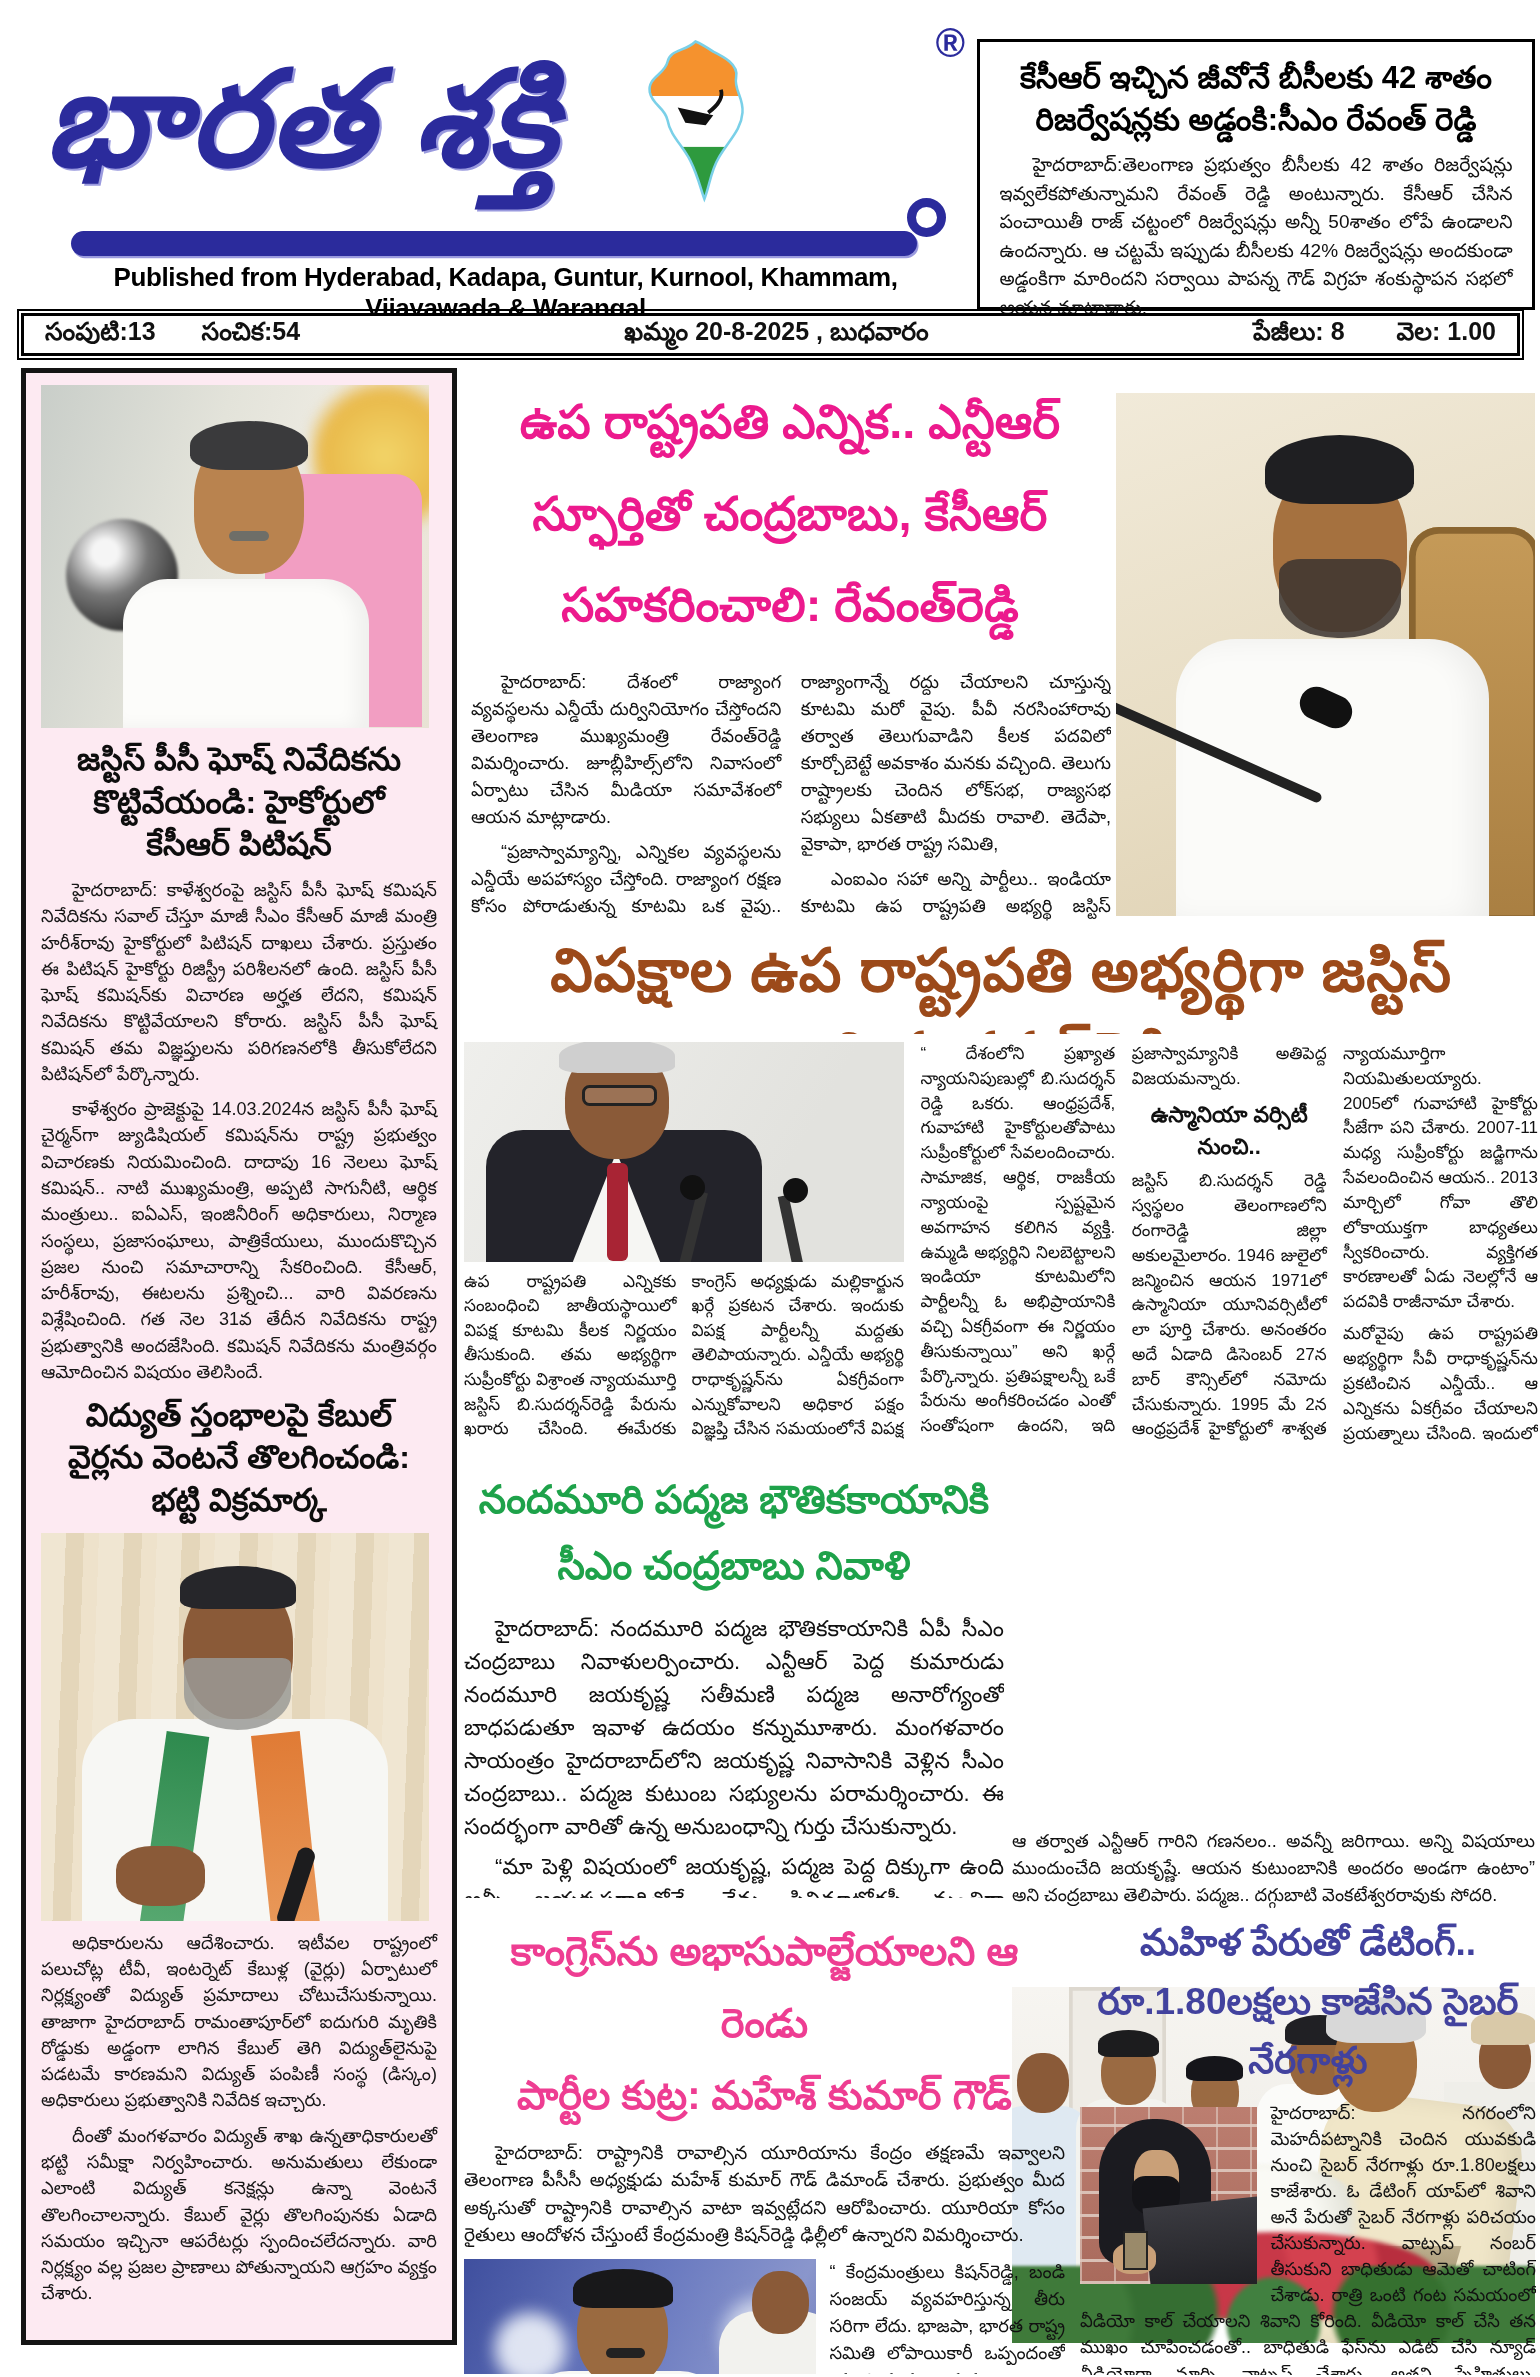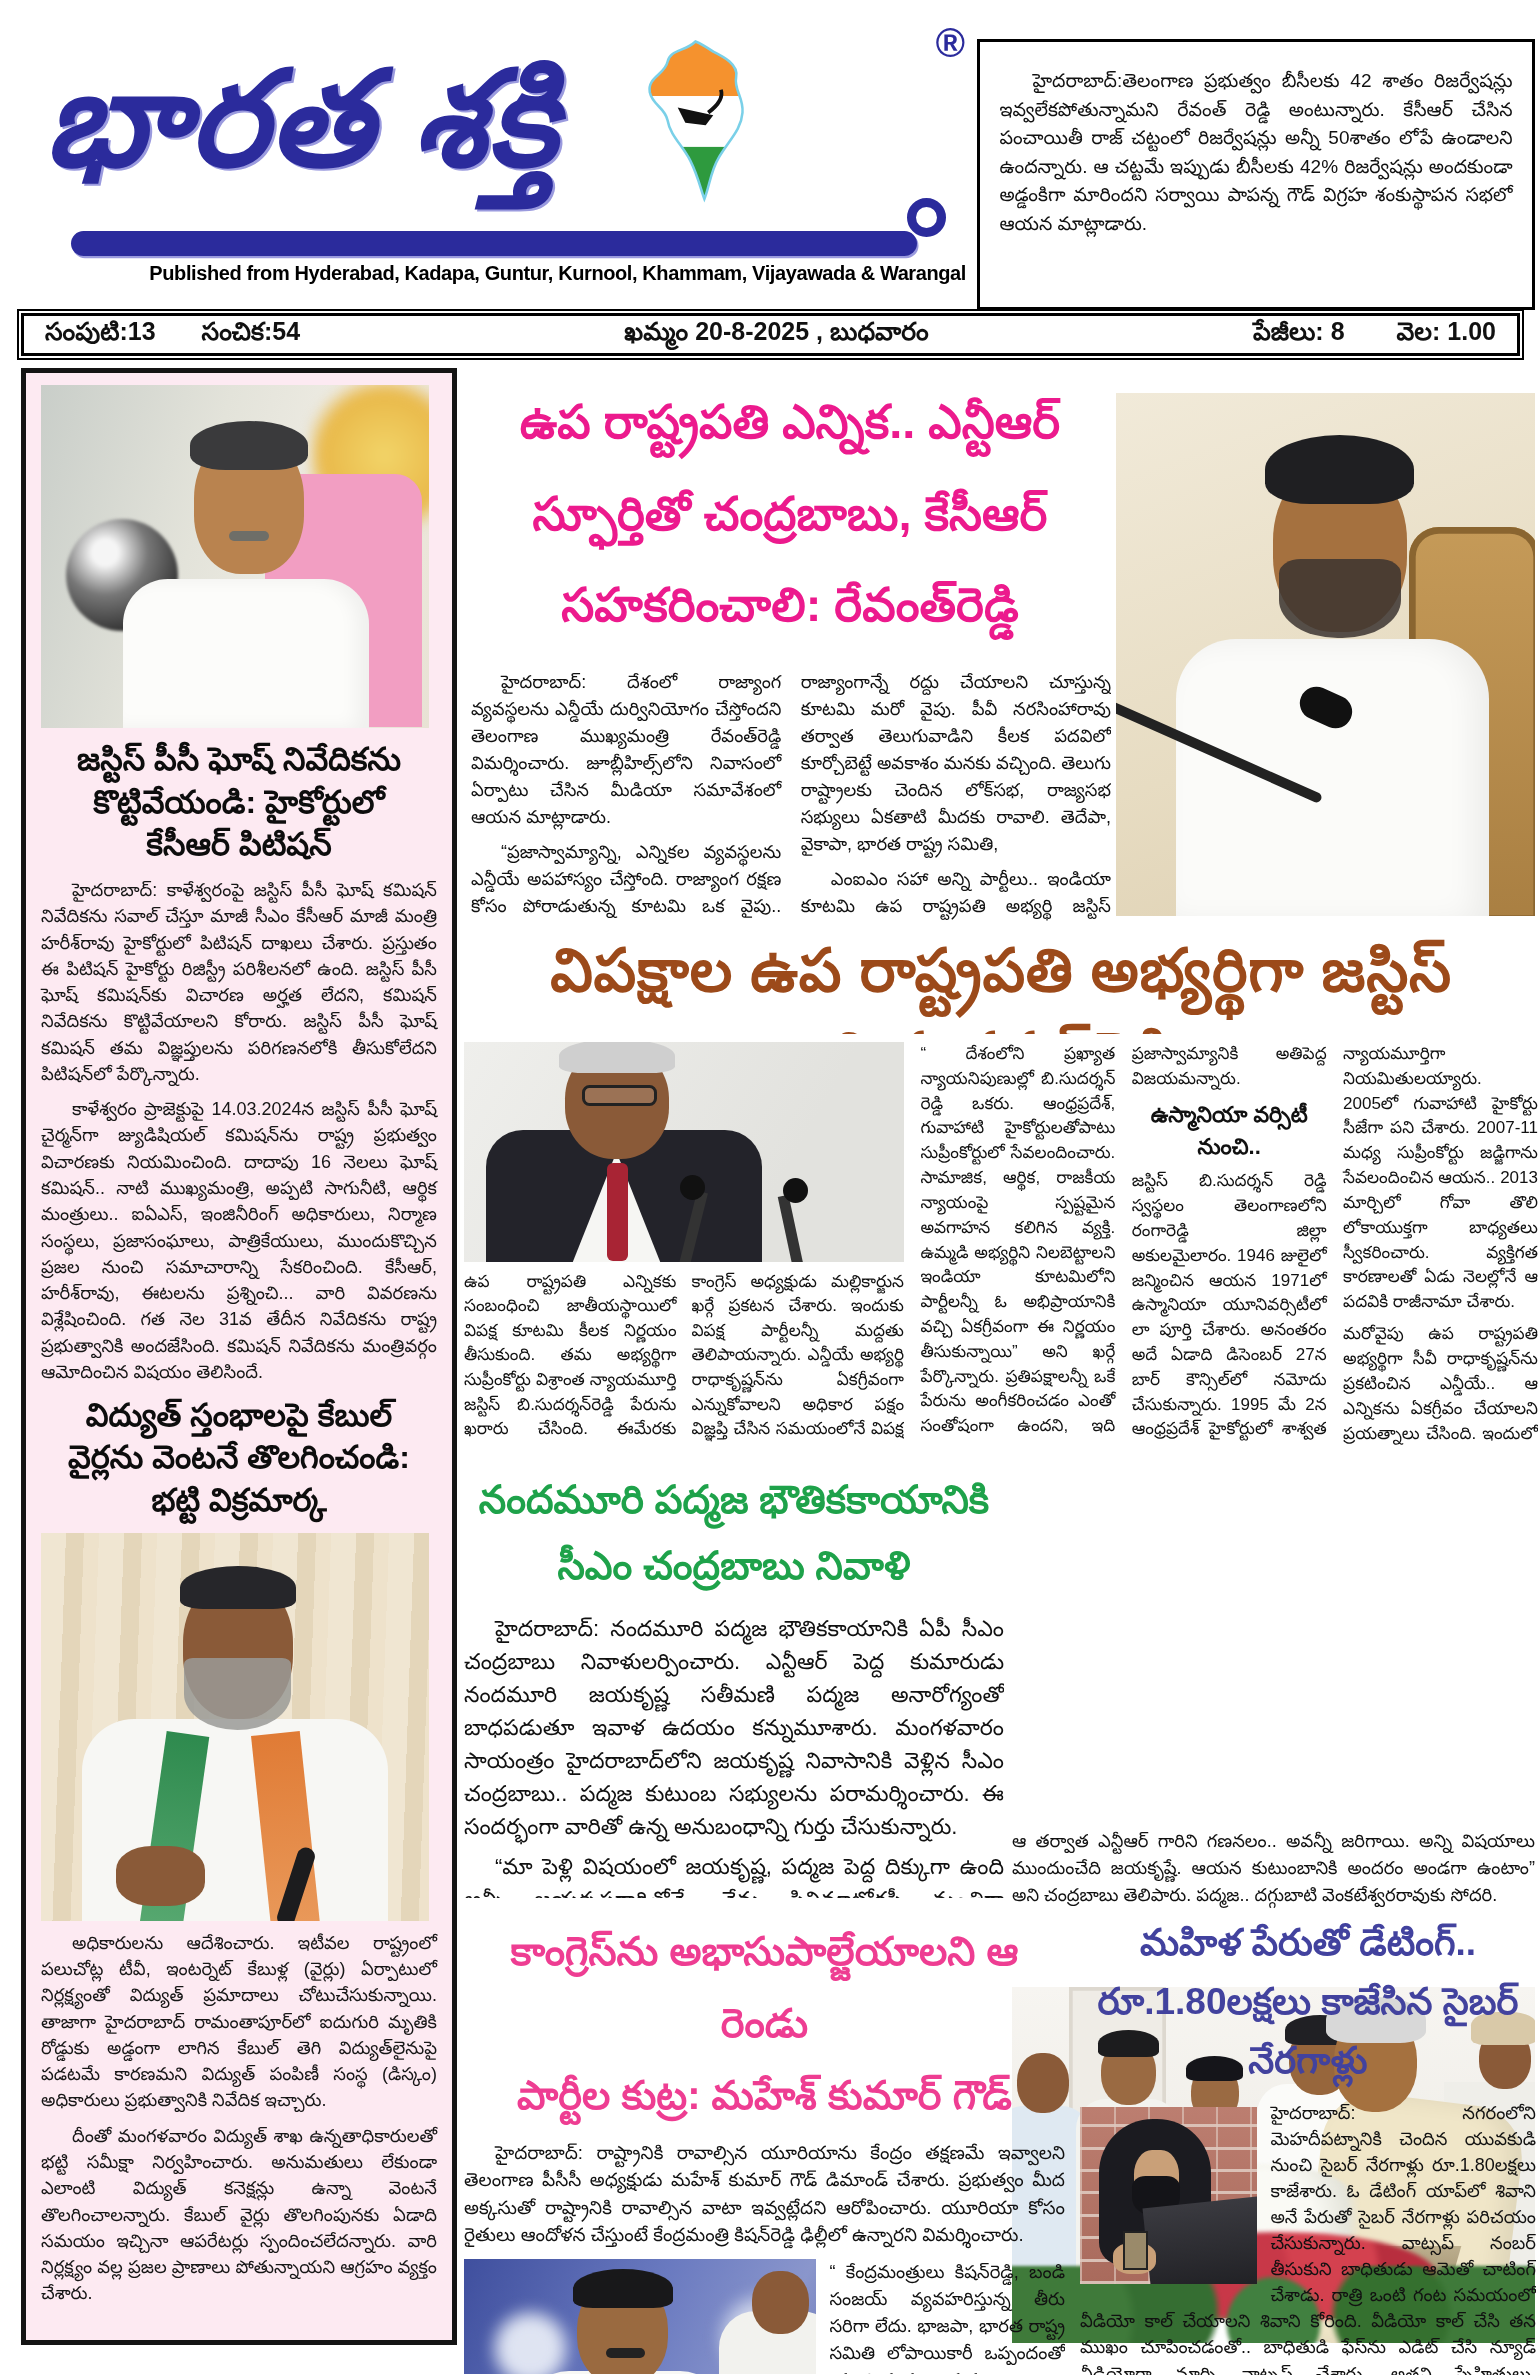--- a/index.html
+++ b/index.html
@@ -14,21 +14,21 @@
   
   .logo-wrap { left:45px; top:13.4px; width:921px; height:216px; overflow:hidden;font-style:italic; }
   .logo-text {
     font-size:133px; font-weight:bold; color:#2b2b9c; line-height:212px;
     letter-spacing:1.5px; text-shadow:2.2px 2.2px 0 #9a9ade; white-space:nowrap;
   }
   .logo-reg { position:absolute; right:1.5px; top:7.5px; font-size:40px; font-weight:bold; color:#2b2b9c; }
   .logo-map { position:absolute; left:587px; top:19.4px; width:127px; height:177px; }
   .logo-swoosh { left:71px; top:231px; width:846px; height:25px; background:#2b2b9c; border-radius:12.7px; box-shadow:1.5px 2.2px 0 #9a9ade; }
   .logo-curl { left:907px; top:198px; width:39px; height:39px; border:9.7px solid #2b2b9c; border-radius:50%; background:#fff; }
-  .published-line { left:45px; top:262px; width:921px; text-align:right; font-weight:bold; font-size:20px; letter-spacing:-0.4px; color:#000; }
+  .published-line { left:45px; top:262px; width:921px; text-align:center; font-weight:bold; font-size:26px; letter-spacing:-0.4px; color:#000; }
 
   
   .tr-box { left:977px; top:39px; width:558px; height:271px; border:3px solid #000; padding:15px 19.4px 0; background:#fff; }
   .tr-head { font-size:31px; font-weight:bold; line-height:1.35; text-align:center; white-space:pre-line; color:#000; }
   .tr-body { margin-top:10.4px; font-size:19px; line-height:1.5; text-align:justify; text-indent:33px; color:#111; }
 
   
   .date-bar {
     left:21px; top:313px; width:1499px; height:43px;
     border:3.7px solid #000; outline:2.2px solid #000; outline-offset:2.2px;
@@ -198,20 +198,22 @@
       <path d="M50 2 C42 10 30 8 28 18 C26 28 12 30 14 42 C16 52 26 54 28 64 C30 76 40 84 46 96 C52 108 54 118 57 126 C61 116 62 104 68 94 C76 80 86 72 87 58 C88 46 80 40 82 30 C84 20 72 14 64 10 C58 6 55 4 50 2 Z" fill="none" stroke="#7ad0e8" stroke-width="2"></path>
       <path d="M36 54 L64 60 L58 68 L42 66 Z" fill="#111"></path>
       <path d="M60 58 C68 52 72 46 70 40" stroke="#111" stroke-width="3" fill="none"></path>
     </svg>
   </div>
   <div class="abs logo-swoosh"></div>
   <div class="abs logo-curl"></div>
   <div class="abs published-line">Published from Hyderabad, Kadapa, Guntur, Kurnool, Khammam,   Vijayawada &amp; Warangal</div>
 
   <div class="abs tr-box">
+    <div class="tr-head">కేసీఆర్ ఇచ్చిన జీవోనే బీసీలకు 42 శాతం
+రిజర్వేషన్లకు అడ్డంకి:సీఎం రేవంత్ రెడ్డి</div>
     <div class="tr-body">హైదరాబాద్:తెలంగాణ ప్రభుత్వం బీసీలకు 42 శాతం రిజర్వేషన్లు ఇవ్వలేకపోతున్నామని రేవంత్ రెడ్డి అంటున్నారు. కేసీఆర్ చేసిన పంచాయితీ రాజ్ చట్టంలో రిజర్వేషన్లు అన్నీ 50శాతం లోపే ఉండాలని ఉందన్నారు. ఆ చట్టమే ఇప్పుడు బీసీలకు 42% రిజర్వేషన్లు అందకుండా అడ్డంకిగా మారిందని సర్వాయి పాపన్న గౌడ్ విగ్రహ శంకుస్థాపన సభలో ఆయన మాట్లాడారు.</div>
   </div>
 
   <div class="abs date-bar">
     <span>సంపుటి:13</span>
     <span class="db-issue">సంచిక:54</span>
     <span class="db-date">ఖమ్మం  20-8-2025 , బుధవారం</span>
     <span class="db-pages">పేజీలు: 8</span>
     <span>వెల: 1.00</span>
   </div>

